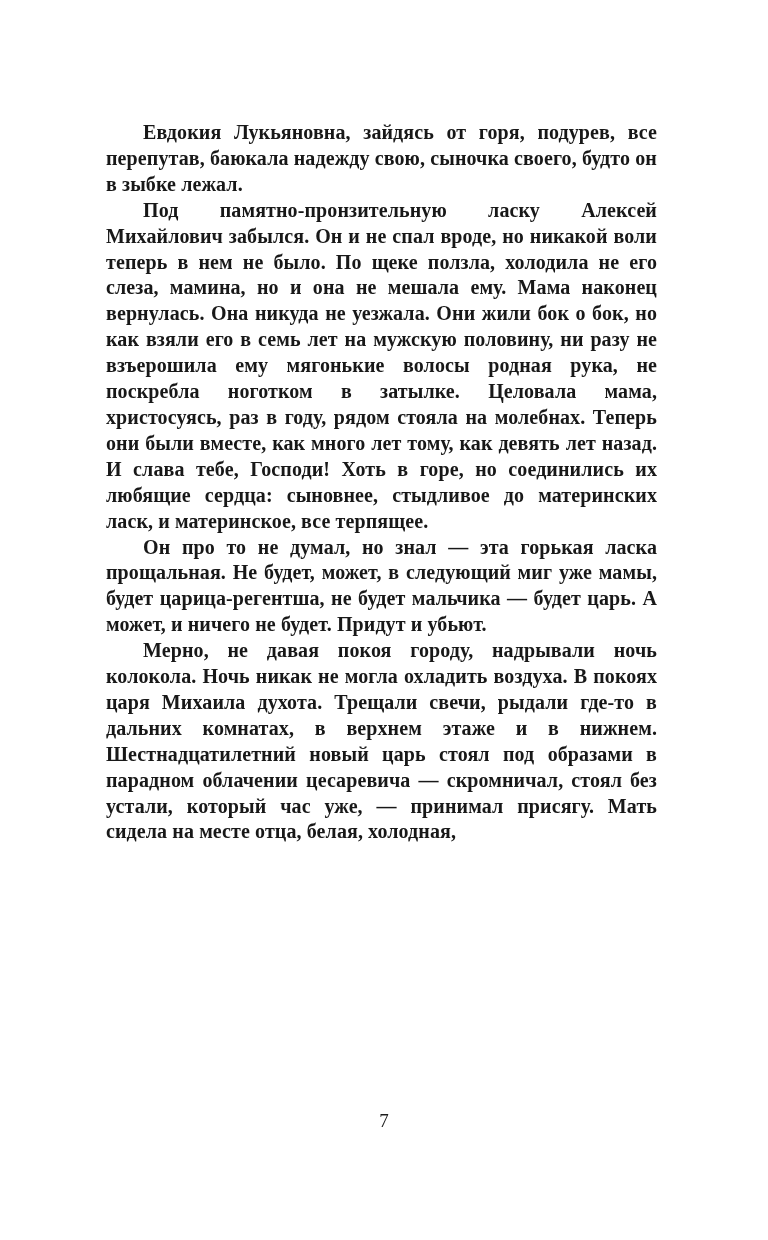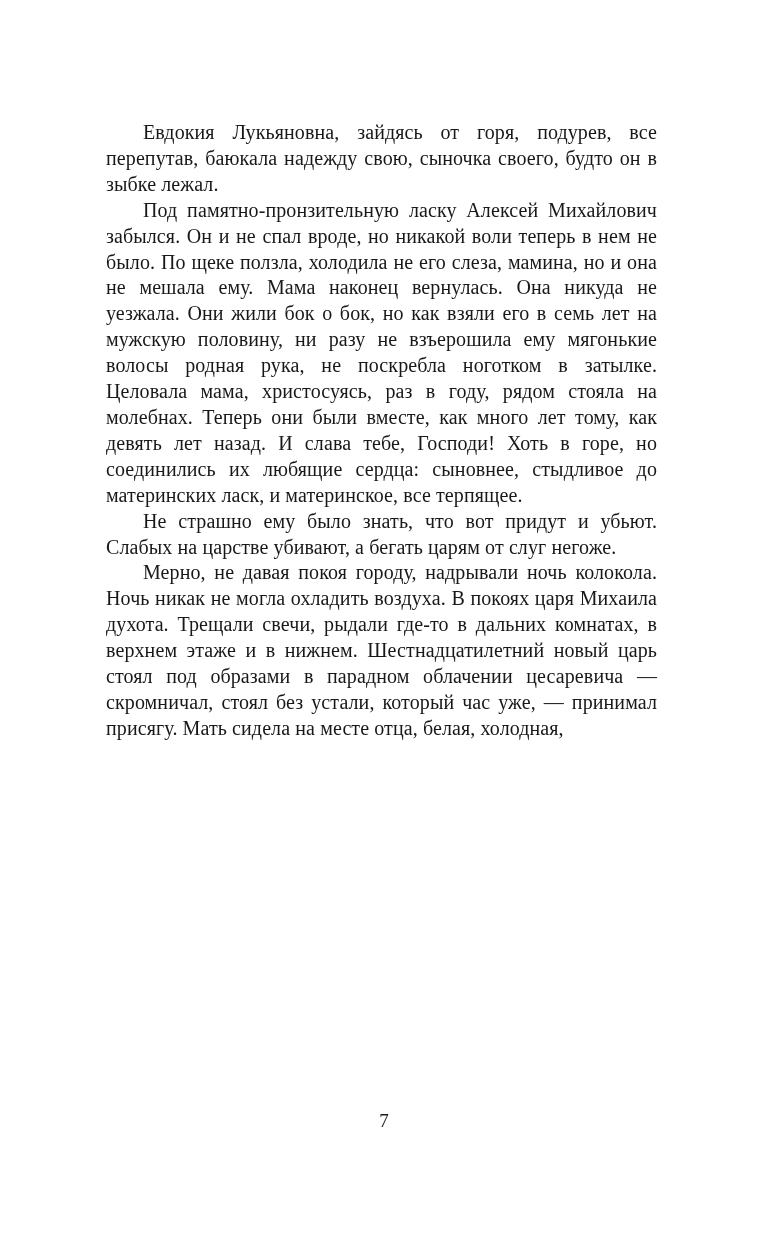--- a/index.html
+++ b/index.html
@@ -18,20 +18,21 @@
   }
   .text-block {
     position: absolute;
     left: 106px;
     top: 120px;
     width: 551px;
     font-size: 20px;
     line-height: 25.9px;
     text-align: justify;
     letter-spacing: 0.1px;
+    font-weight: bold;
   }
   .text-block p {
     margin: 0;
     padding: 0;
     text-indent: 37px;
   }
   .page-number {
     position: absolute;
     left: 0;
     width: 768px;
@@ -41,17 +42,17 @@
     color: #1c1c1c;
   }
 </style>
 </head>
 <body>
 
 <div class="book-page">
   <div class="text-block">
     <p>Евдокия Лукьяновна, зайдясь от горя, подурев, все перепутав, баюкала надежду свою, сыночка своего, будто он в зыбке лежал.</p>
     <p>Под памятно-пронзительную ласку Алексей Михайлович забылся. Он и не спал вроде, но никакой воли теперь в нем не было. По щеке ползла, холодила не его слеза, мамина, но и она не мешала ему. Мама наконец вернулась. Она никуда не уезжала. Они жили бок о бок, но как взяли его в семь лет на мужскую половину, ни разу не взъерошила ему мягонькие волосы родная рука, не поскребла ноготком в затылке. Целовала мама, христосуясь, раз в году, рядом стояла на молебнах. Теперь они были вместе, как много лет тому, как девять лет назад. И слава тебе, Господи! Хоть в горе, но соединились их любящие сердца: сыновнее, стыдливое до материнских ласк, и материнское, все терпящее.</p>
-    <p>Не страшно ему было знать, что вот придут и убьют. Слабых на царстве убивают, а бегать царям от слуг негоже.</p>
+    <p>Он про то не думал, но знал — эта горькая ласка прощальная. Не будет, может, в следующий миг уже мамы, будет царица-регентша, не будет мальчика — будет царь. А может, и ничего не будет. Придут и убьют.</p>
     <p>Мерно, не давая покоя городу, надрывали ночь колокола. Ночь никак не могла охладить воздуха. В покоях царя Михаила духота. Трещали свечи, рыдали где-то в дальних комнатах, в верхнем этаже и в нижнем. Шестнадцатилетний новый царь стоял под образами в парадном облачении цесаревича — скромничал, стоял без устали, который час уже, — принимал присягу. Мать сидела на месте отца, белая, холодная,</p>
   </div>
   <div class="page-number">7</div>
 </div>
 
 </body></html>

